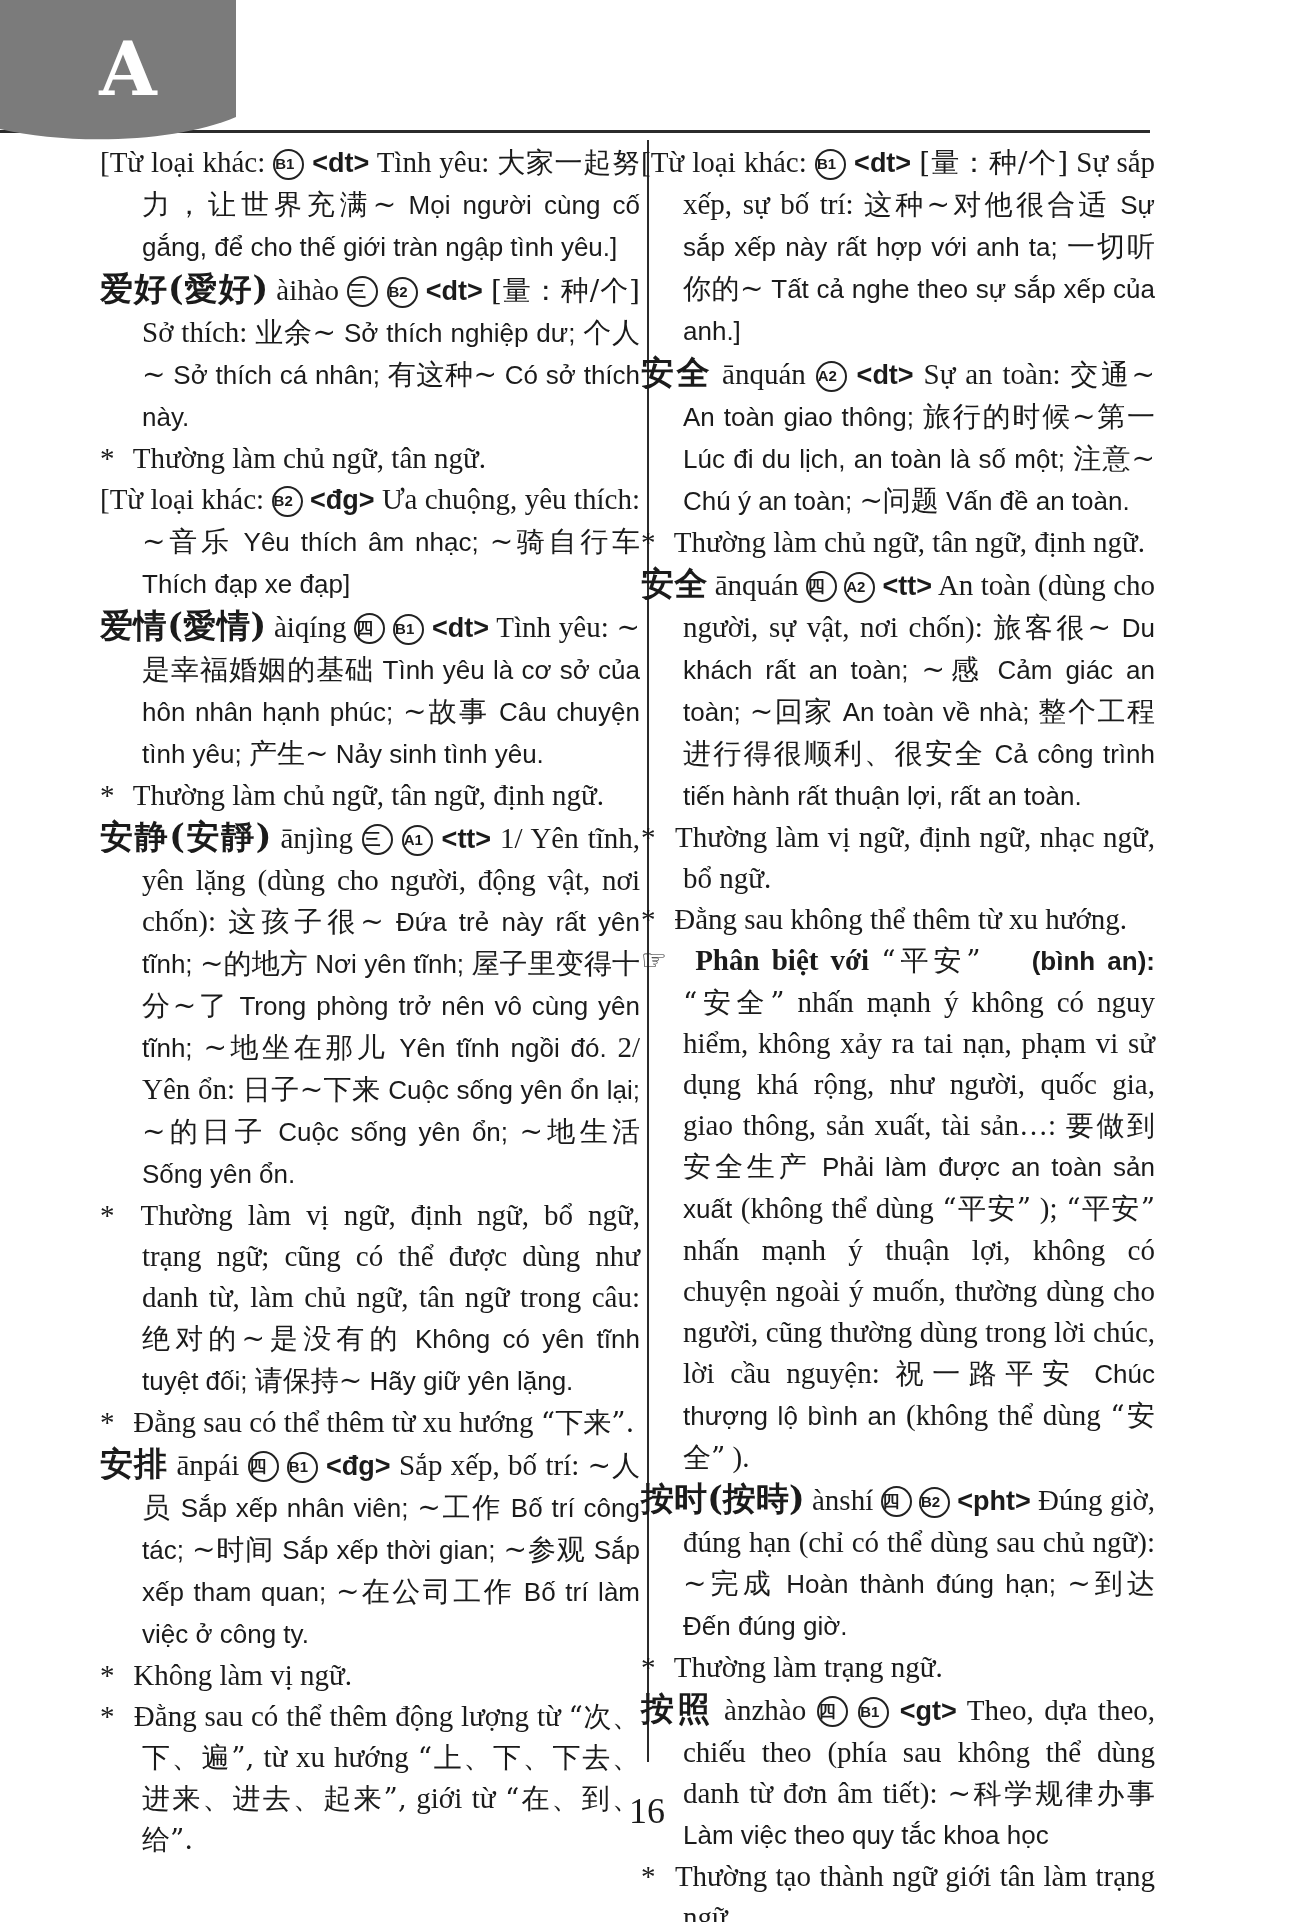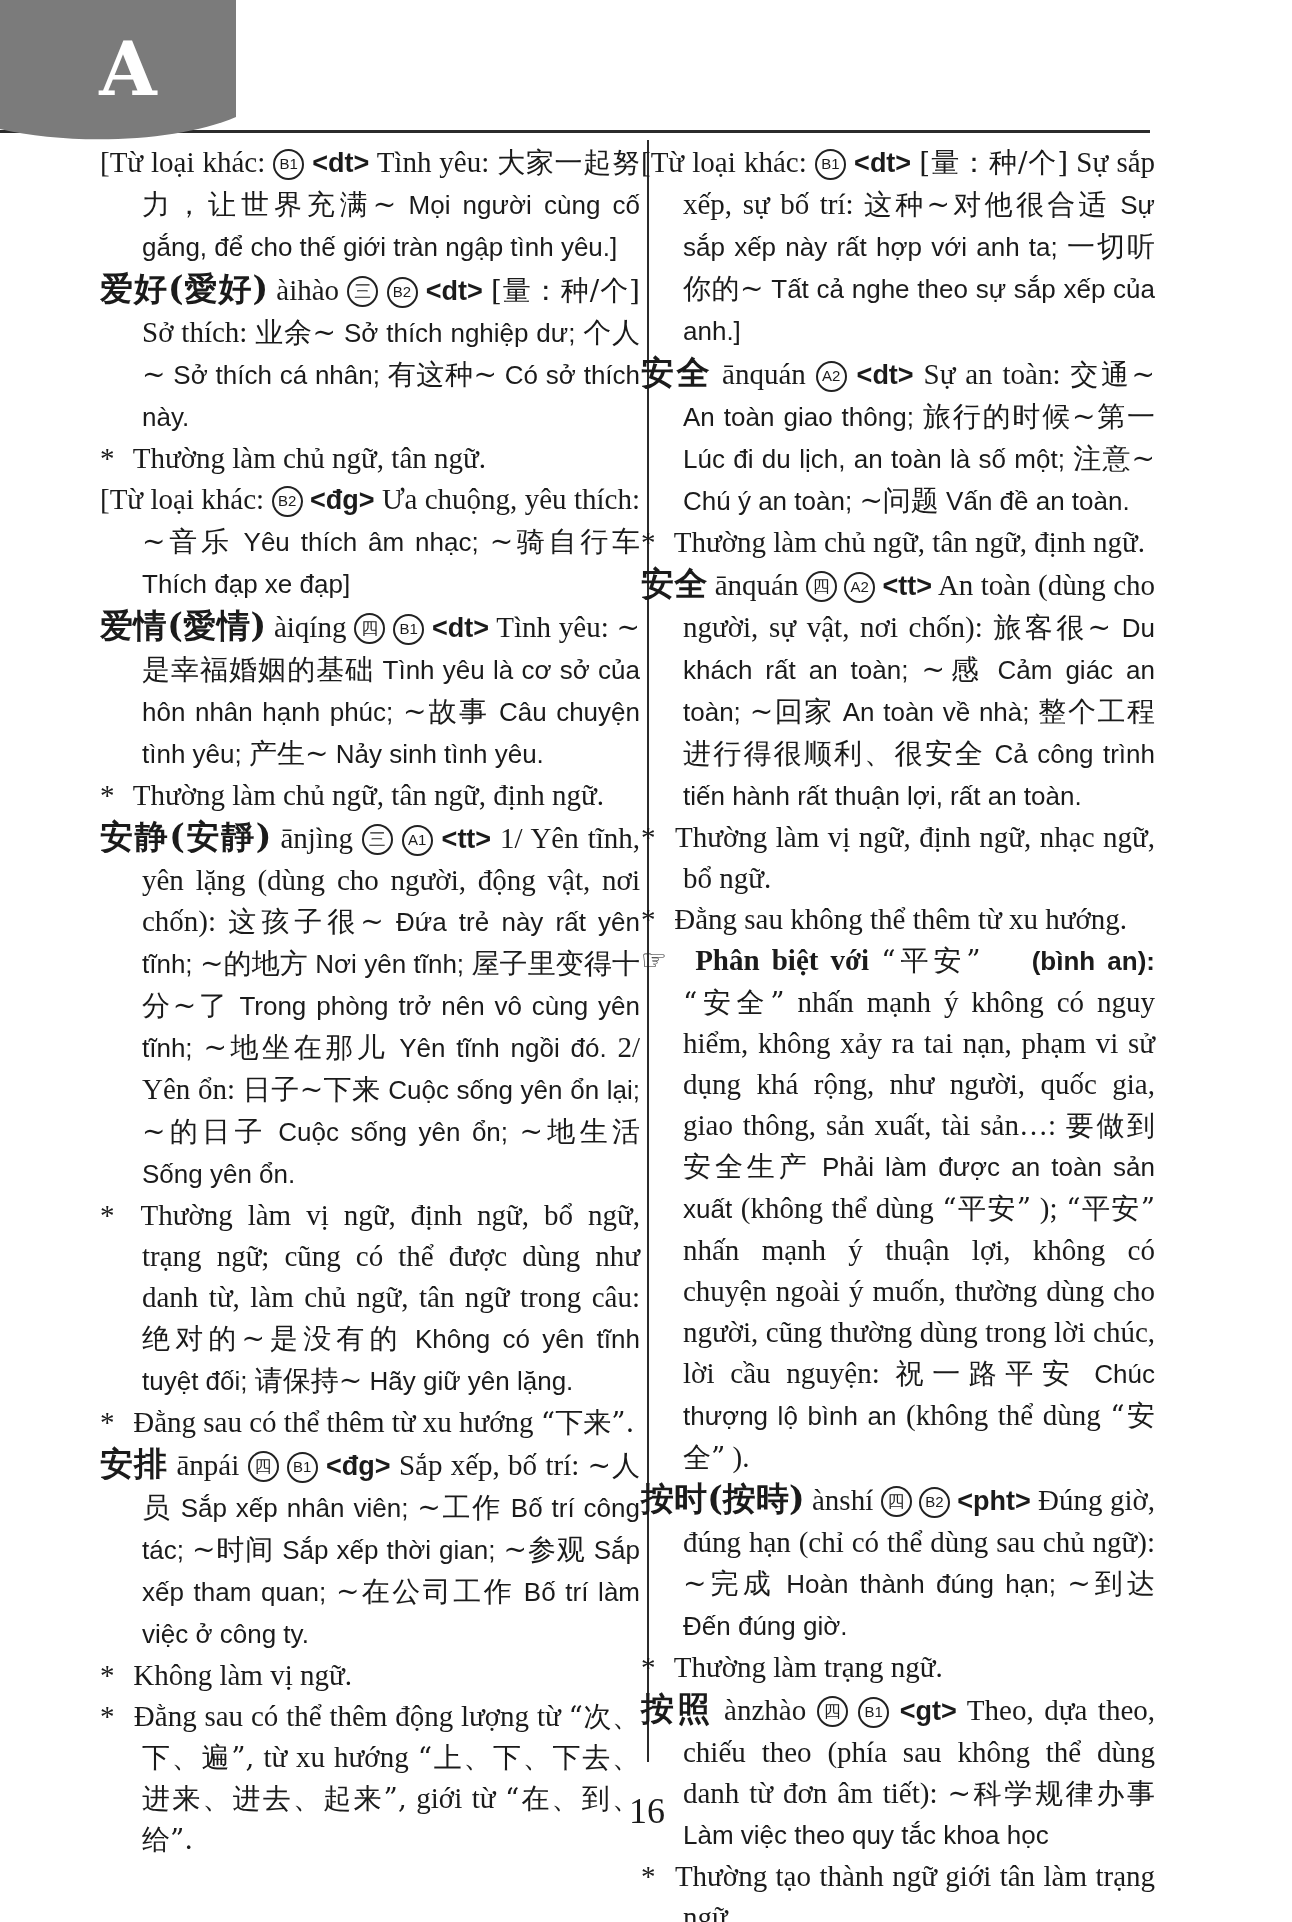--- a/index.html
+++ b/index.html
@@ -27,22 +27,22 @@
   .seg-sans  { font-family:"Liberation Sans", sans-serif; font-size:26px; }
   .seg-sansb { font-family:"Liberation Sans", sans-serif; font-weight:bold; font-size:26px;margin-left:39px; }
   .seg-tag { font-family:"Liberation Sans", sans-serif; font-weight:bold; font-size:27px; }
   .seg-badge, .seg-circ {
     display:inline-block; box-sizing:border-box; width:31px; height:31px;
     border:2.5px solid #222; border-radius:50%；
   }
   .seg-badge, .seg-circ {
     display:inline-block; box-sizing:border-box; width:31px; height:31px;
     border:2.5px solid #222; border-radius:50%;
-    font-family:"Liberation Sans", sans-serif; font-weight:normal; font-size:15px;
-    line-height:26px; text-align:center; text-indent:0; vertical-align:3px;
+    font-family:"Liberation Sans", sans-serif; font-weight:bold; font-size:15px;
+    line-height:26px; text-align:left; text-indent:0; vertical-align:3px;
   }
   .seg-circ { font-size:17px; font-family:"DejaVu Sans", sans-serif; }
   .seg-star { display:inline-block; width:26px; text-indent:0; }
   .seg-hand { display:inline-block; width:42px; text-indent:0; font-family:"DejaVu Sans", sans-serif; }
   .page-number {
     position:absolute; left:1px; top:1790px; width:1292px; text-align:center;
     font-size:36px; font-family:"Liberation Serif", serif;
   }
 </style>
 </head>

